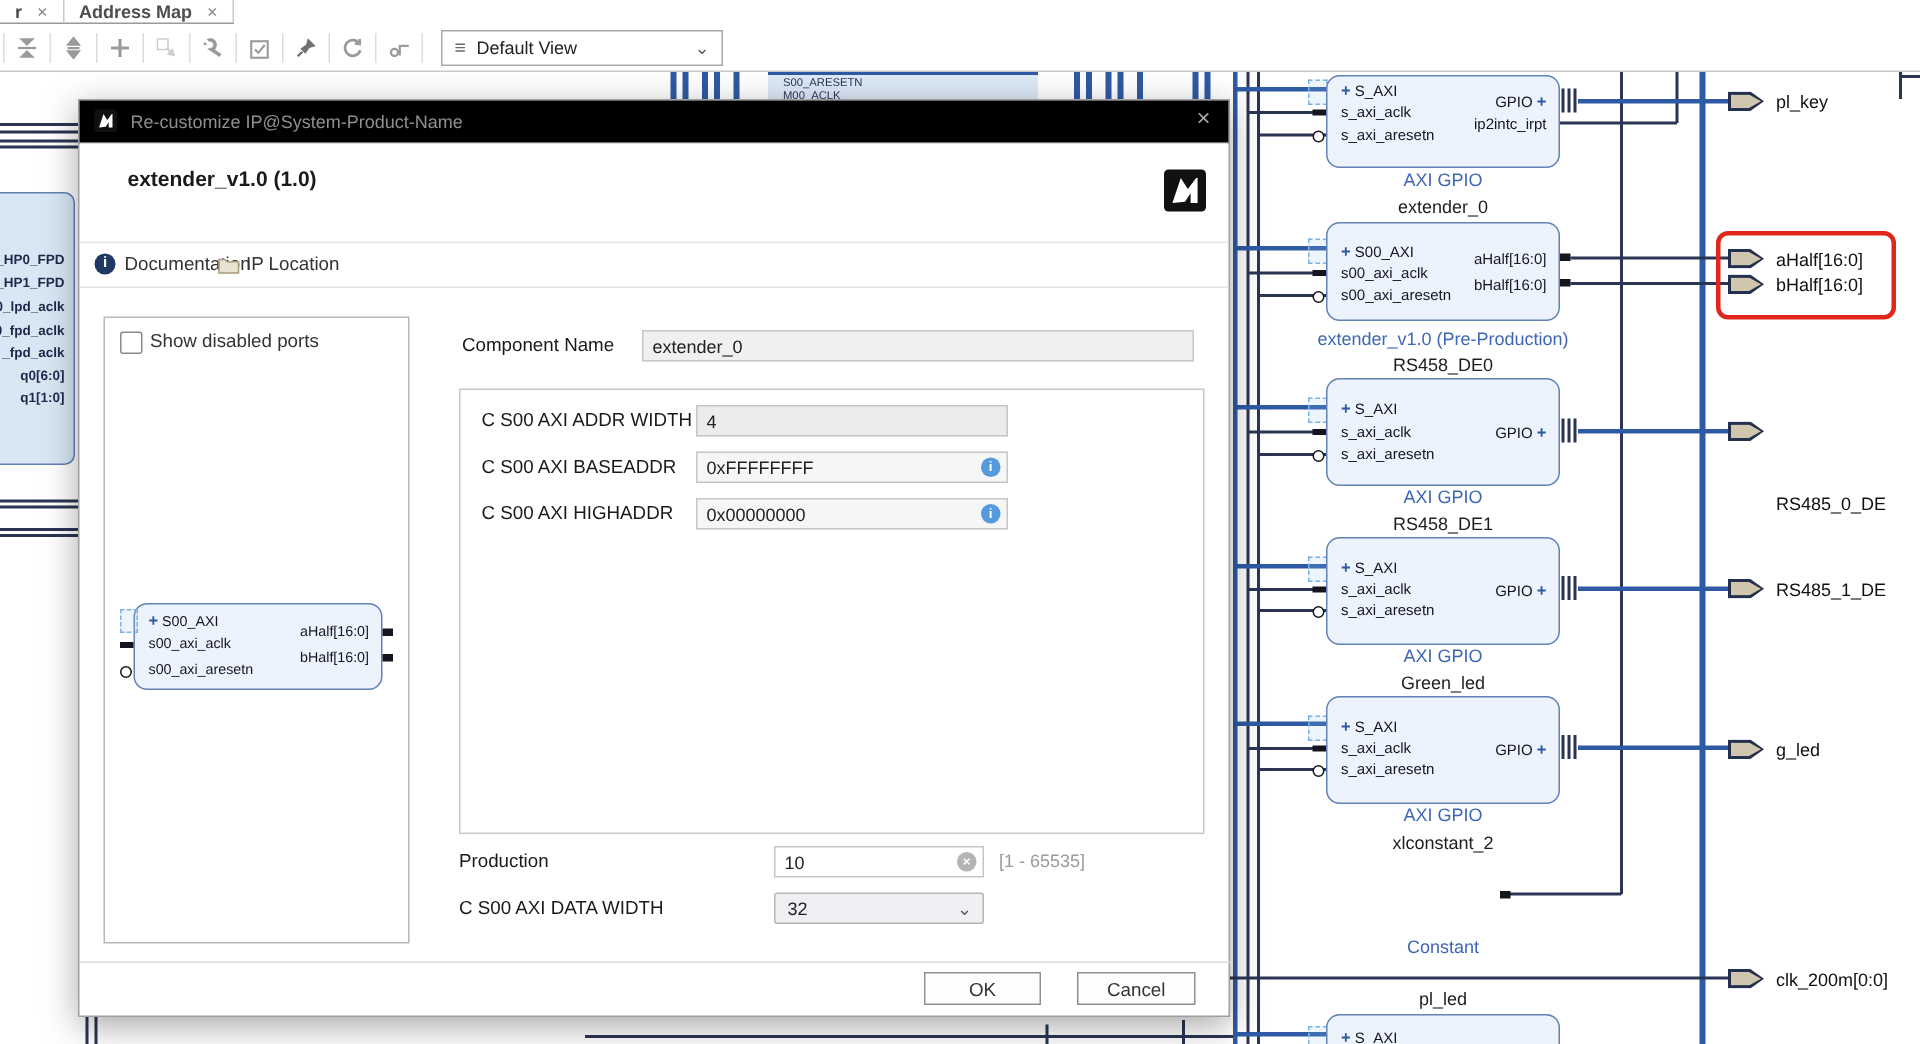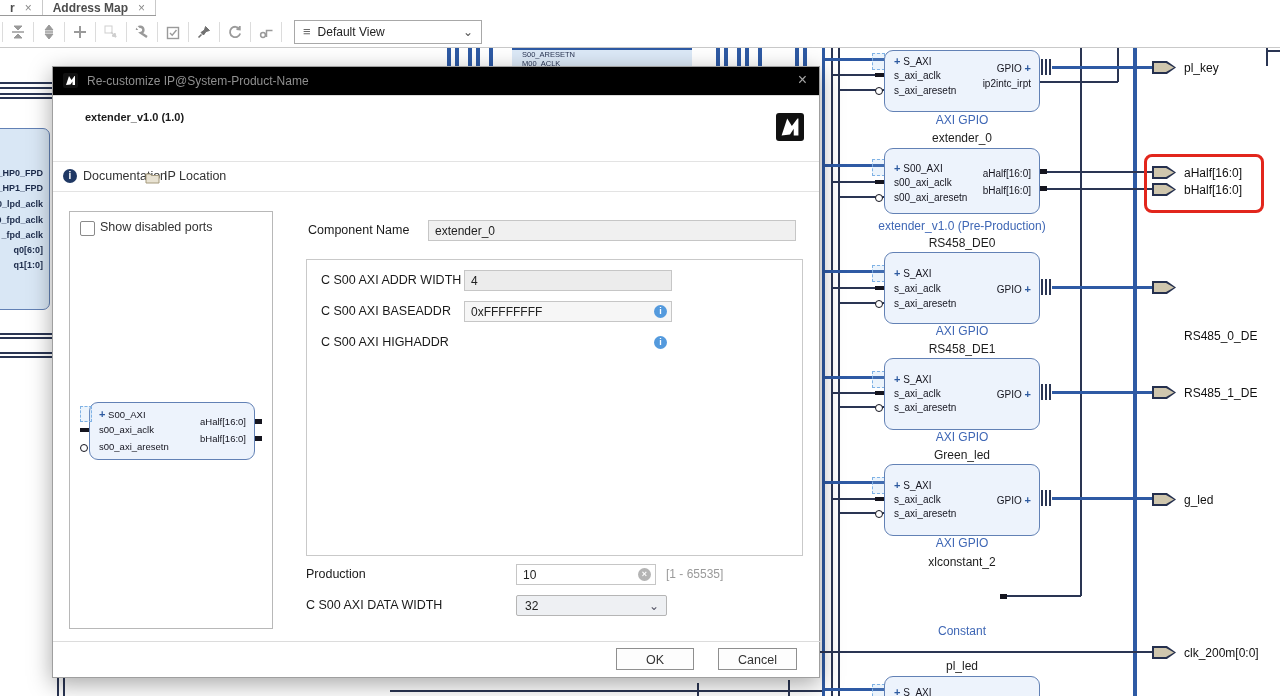--- a/index.html
+++ b/index.html
@@ -38,21 +38,21 @@
   .redbox{position:absolute;border:3px solid #e2261c;border-radius:8px;}
   .zp{position:absolute;right:6px;font-size:9px;font-weight:bold;color:#1b2a4a;white-space:nowrap;}
   .striptext{position:absolute;font-size:7.5px;color:#2a3553;white-space:nowrap;}
   
   .dialog{position:absolute;left:52px;top:66px;width:768px;height:612px;background:#fff;border:1px solid #9f9f9f;
           box-shadow:0 6px 22px rgba(0,0,0,.35);box-sizing:border-box;}
   .dtitle{position:absolute;left:0;top:0;right:0;height:28px;background:#000000;border-bottom:1px solid #dcdcdc;}
   .dtitle .txt{position:absolute;left:34px;top:7px;font-size:12px;color:#8f8f8f;}
   .dtitle .xico{position:absolute;left:10px;top:6px;width:15px;height:15px;background:#111;border-radius:2px;}
   .dtitle .close{position:absolute;right:12px;top:4px;font-size:16px;color:#a6a6a6;}
-  .dheading{position:absolute;left:32px;top:44px;font-size:11px;font-weight:bold;color:#1a1a1a;}
+  .dheading{position:absolute;left:32px;top:44px;font-size:14px;font-weight:bold;color:#1a1a1a;}
   .dlogo{position:absolute;left:723px;top:46px;width:28px;height:28px;background:#111;border-radius:3px;}
   .hr{position:absolute;left:0;right:0;height:1px;background:#e3e3e3;}
   .link{position:absolute;font-size:12.5px;color:#333;}
   .infodoc{position:absolute;width:14px;height:14px;border-radius:50%;background:#1f3864;color:#fff;font-size:10px;font-weight:bold;text-align:center;line-height:14px;}
   .panel{position:absolute;left:16px;top:144px;width:202px;height:416px;border:1px solid #b8b8b8;background:#fff;}
   .cb{position:absolute;left:10px;top:9px;width:13px;height:13px;border:1px solid #8a8a8a;border-radius:2px;background:#fff;}
   .cblbl{position:absolute;left:30px;top:8px;font-size:12.5px;color:#333;}
   .sym{position:absolute;left:19px;top:190px;width:166px;height:58px;background:#edf3fc;border:1.5px solid #6281b5;border-radius:9px;box-sizing:border-box;}
   .sym .pl{font-size:9.5px;}
   .sym .pr{font-size:9.5px;}
@@ -431,30 +431,31 @@
     <span class="flabel" style="left:255px;top:156px;">Component Name</span>
     <div class="field" style="left:375px;top:153px;width:368px;">extender_0</div>
 
     <div class="group">
       <span class="flabel" style="left:14px;top:13px;">C S00 AXI ADDR WIDTH</span>
       <div class="field" style="left:157px;top:10px;width:208px;background:#ececec;">4</div>
       <span class="flabel" style="left:14px;top:44px;">C S00 AXI BASEADDR</span>
       <div class="field" style="left:157px;top:41px;width:208px;background:#f6f6f6;">0xFFFFFFFF</div>
       <div class="info" style="left:347px;top:45px;">i</div>
       <span class="flabel" style="left:14px;top:75px;">C S00 AXI HIGHADDR</span>
+      <div class="field" style="left:157px;top:72px;width:208px;background:#f6f6f6;">0x00000000</div>
       <div class="info" style="left:347px;top:76px;">i</div>
     </div>
 
     <span class="flabel" style="left:253px;top:500px;">Production</span>
     <div class="field" style="left:463px;top:497px;width:140px;background:#fff;">10</div>
     <div class="clear" style="left:585px;top:501px;">×</div>
     <span class="range" style="left:613px;top:500px;">[1 - 65535]</span>
 
     <span class="flabel" style="left:253px;top:531px;">C S00 AXI DATA WIDTH</span>
-    <div class="drop" style="left:463px;top:528px;width:151px;">
+    <div class="drop" style="left:463px;top:528px;width:140px;">
       <span>32</span>
       <span class="chev">⌄</span>
     </div>
 
     <div class="dhr" style="top:574px;"></div>
     <div class="btn" style="left:563px;top:581px;width:78px;">OK</div>
     <div class="btn" style="left:665px;top:581px;width:79px;">Cancel</div>
   </div>
 
 </div>

